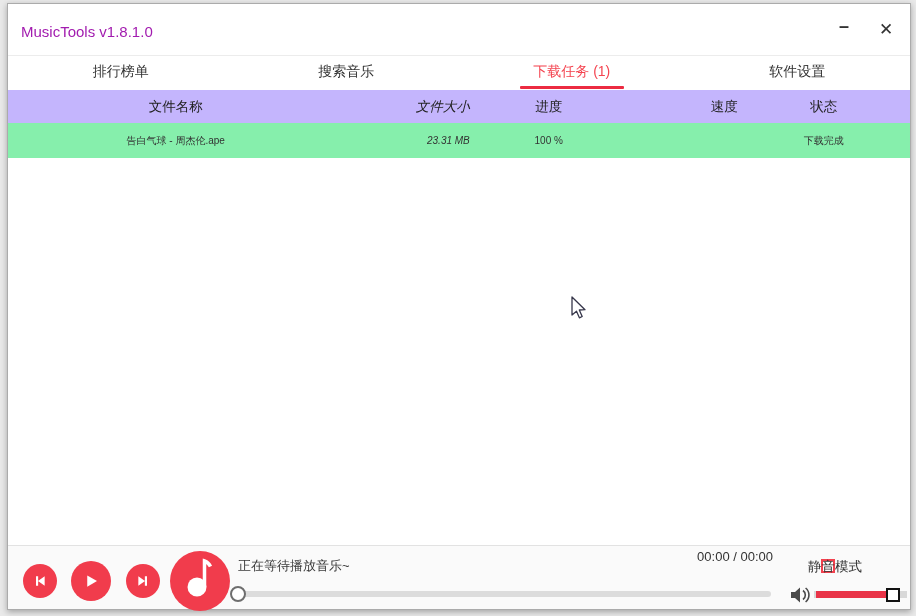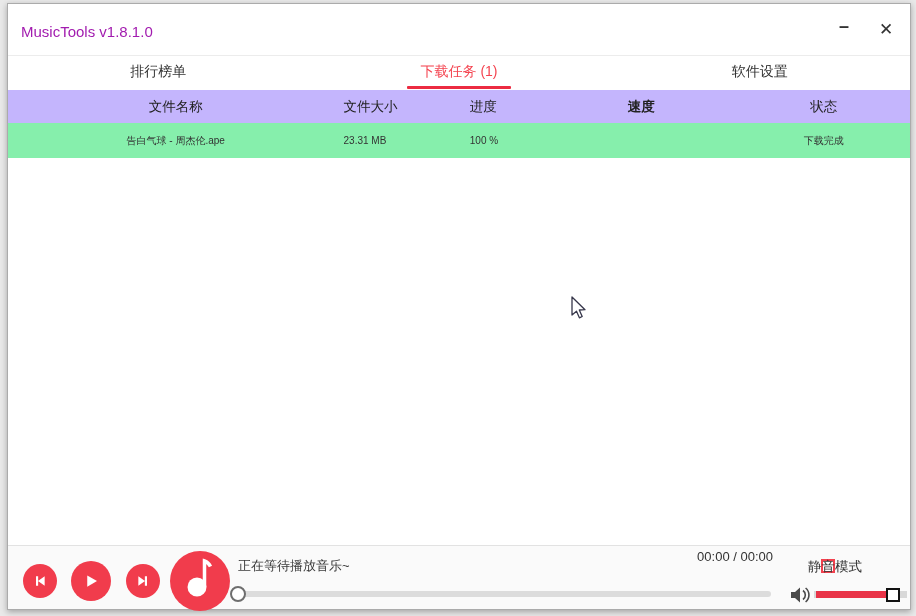--- a/index.html
+++ b/index.html
@@ -21,22 +21,22 @@
   .win-btn.min{ right:44px; font-size:18px; font-weight:bold; line-height:44px; }
   .win-btn.close{ right:2px; font-size:17px; line-height:52px; }
   
   .tabbar{ display:flex; height:34px; }
   .tab{ position:relative; flex:1; text-align:center; font-size:14px; color:#333; line-height:30px; }
   .tab.active{ color:#f44450; }
   .tab .underline{ position:absolute; left:50%; margin-left:-52px; bottom:1px; width:104px; height:3px; background:#ec2b41; border-radius:1px; }
   
   .thead{ display:flex; height:33px; background:#c4b5fd; align-items:center; font-size:13.5px; color:#222; }
   .trow{ display:flex; height:35px; align-items:center; font-size:10px; color:#333; background:#86efac; }
-  .c1{ width:37.2%; text-align:center; } .c2{ width:14%; text-align:left; }
-  .c3{ width:17.5%; text-align:left; } .c4{ width:12.2%; text-align:left;font-weight:bold; }
+  .c1{ width:37.2%; text-align:center; } .c2{ width:14%; text-align:right;font-style:italic; }
+  .c3{ width:17.5%; text-align:center; } .c4{ width:12.2%; text-align:right; }
   .c5{ width:19.1%; text-align:center; }
   
   .player{ position:absolute; left:0; bottom:0; width:100%; height:64px;
     background:#fafafa; border-top:1px solid #e2e2e2; }
   .cbtn{ position:absolute; border-radius:50%; background:#f13c4c; display:flex; align-items:center; justify-content:center; }
   .btn-prev{ left:15px; top:18px; width:34px; height:34px; }
   .btn-play{ left:63px; top:15px; width:40px; height:40px; }
   .btn-next{ left:118px; top:18px; width:34px; height:34px; }
   .btn-note{ left:162px; top:5px; width:60px; height:60px; }
   .status-text{ position:absolute; left:230px; top:11px; font-size:13px; color:#3a3a3a; }
@@ -58,20 +58,23 @@
 
   <div class="titlebar">
     <div class="title">MusicTools v1.8.1.0</div>
     <div class="win-btn min">–</div>
     <div class="win-btn close">✕</div>
   </div>
 
   <div class="tabbar">
     <div class="tab">
       <span>排行榜单</span>
+    </div>
+    <div class="tab">
+      <span>搜索音乐</span>
     </div>
     <div class="tab active">
       <span>下载任务 (1)</span>
       <div class="underline"></div>
     </div>
     <div class="tab">
       <span>软件设置</span>
     </div>
   </div>
 

